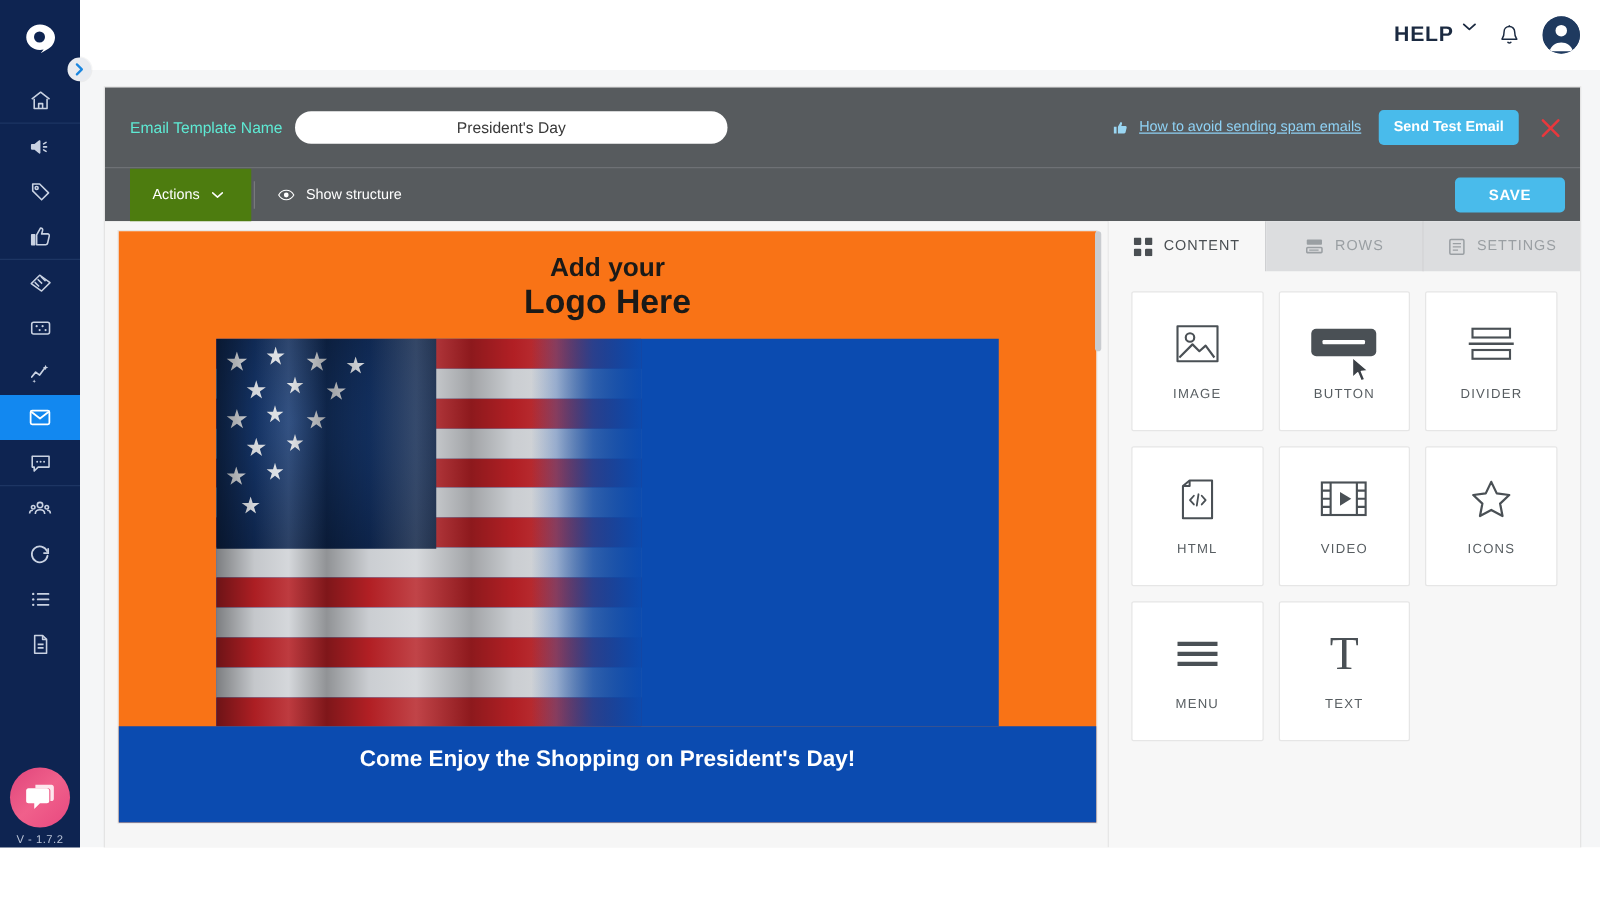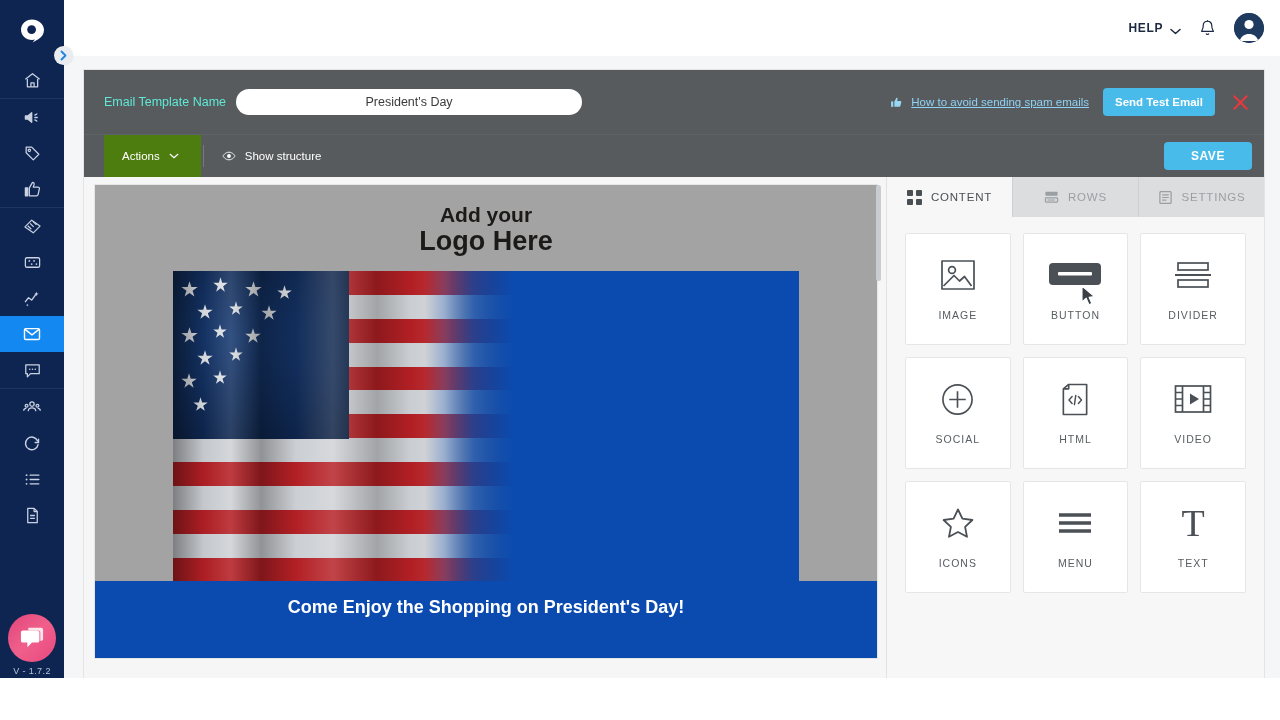--- a/index.html
+++ b/index.html
@@ -55,22 +55,22 @@
   }
 
   
   .topbar {
     position:absolute; left:64px; top:0; right:0; height:56px;
     background:#ffffff;
     display:flex; align-items:center; justify-content:flex-end;
     padding-right: 16px; gap: 18px;
   }
   .help-menu {
-    display:flex; align-items:flex-end; gap:7px;
-    font-size:12px; color:#1b2a41; letter-spacing:.6px; font-weight:600;
+    display:flex; align-items:flex-start; gap:7px;
+    font-size:17px; color:#1b2a41; letter-spacing:.6px; font-weight:600;
     cursor:pointer;
   }
   .bell-btn { cursor:pointer; display:flex; }
   .avatar {
     width:30px; height:30px; border-radius:50%;
     background:#1f3a5f; display:flex; align-items:flex-end; justify-content:center;
     overflow:hidden; cursor:pointer;
   }
 
   
@@ -149,21 +149,21 @@
   .canvas-wrap {
     width: 802px; background:#f6f6f6;
     padding: 8px 0 0 11px;
     position:relative; overflow:hidden;
   }
   .email-doc {
     width: 782px; background:#ffffff;
     box-shadow: 0 0 0 1px #e6e6e6;
     padding: 0;
   }
-  .hero { background:#a3a3a3; }
+  .hero { background:#f97316; }
   .logo-block {
     text-align:center; padding: 18px 0 14px;
     color:#1b1a18;
   }
   .logo-line1 { font-size:21px; font-weight:700; line-height:1.1; }
   .logo-line2 { font-size:27px; font-weight:700; line-height:1.15; }
 
   .banner {
     position:relative; height: 310px; margin: 0 78px;
     background: #0b4bb0;
@@ -574,29 +574,20 @@
               <div class="tile-icon">
                 <svg width="38" height="30" viewBox="0 0 38 30" fill="none" stroke="#4a5055" stroke-width="1.7">
                   <rect x="4" y="3" width="30" height="7"></rect>
                   <path d="M1 15h36" stroke-width="2"></path>
                   <rect x="4" y="20" width="30" height="7"></rect>
                 </svg>
               </div>
               <div class="tile-label">DIVIDER</div>
             </div>
 
-            <div class="tile">
-              <div class="tile-icon">
-                <svg width="33" height="33" viewBox="0 0 34 34" fill="none" stroke="#4a5055" stroke-width="1.7">
-                  <circle cx="17" cy="17" r="15"></circle>
-                  <path d="M17 8.5v17M8.5 17h17"></path>
-                </svg>
-              </div>
-              <div class="tile-label">SOCIAL</div>
-            </div>
 
             <div class="tile">
               <div class="tile-icon">
                 <svg width="28" height="33" viewBox="0 0 28 34" fill="none" stroke="#4a5055" stroke-width="1.7" stroke-linejoin="round">
                   <path d="M2 6 7.5 1.5H26V32.5H2z"></path>
                   <path d="M7.5 1.5V6H2"></path>
                   <path d="M11 14l-3.2 3.6L11 21.2M17.5 14l3.2 3.6-3.2 3.6M14.8 12.8l-1.4 9.4" stroke-width="1.5" stroke-linecap="round"></path>
                 </svg>
               </div>
               <div class="tile-label">HTML</div>

